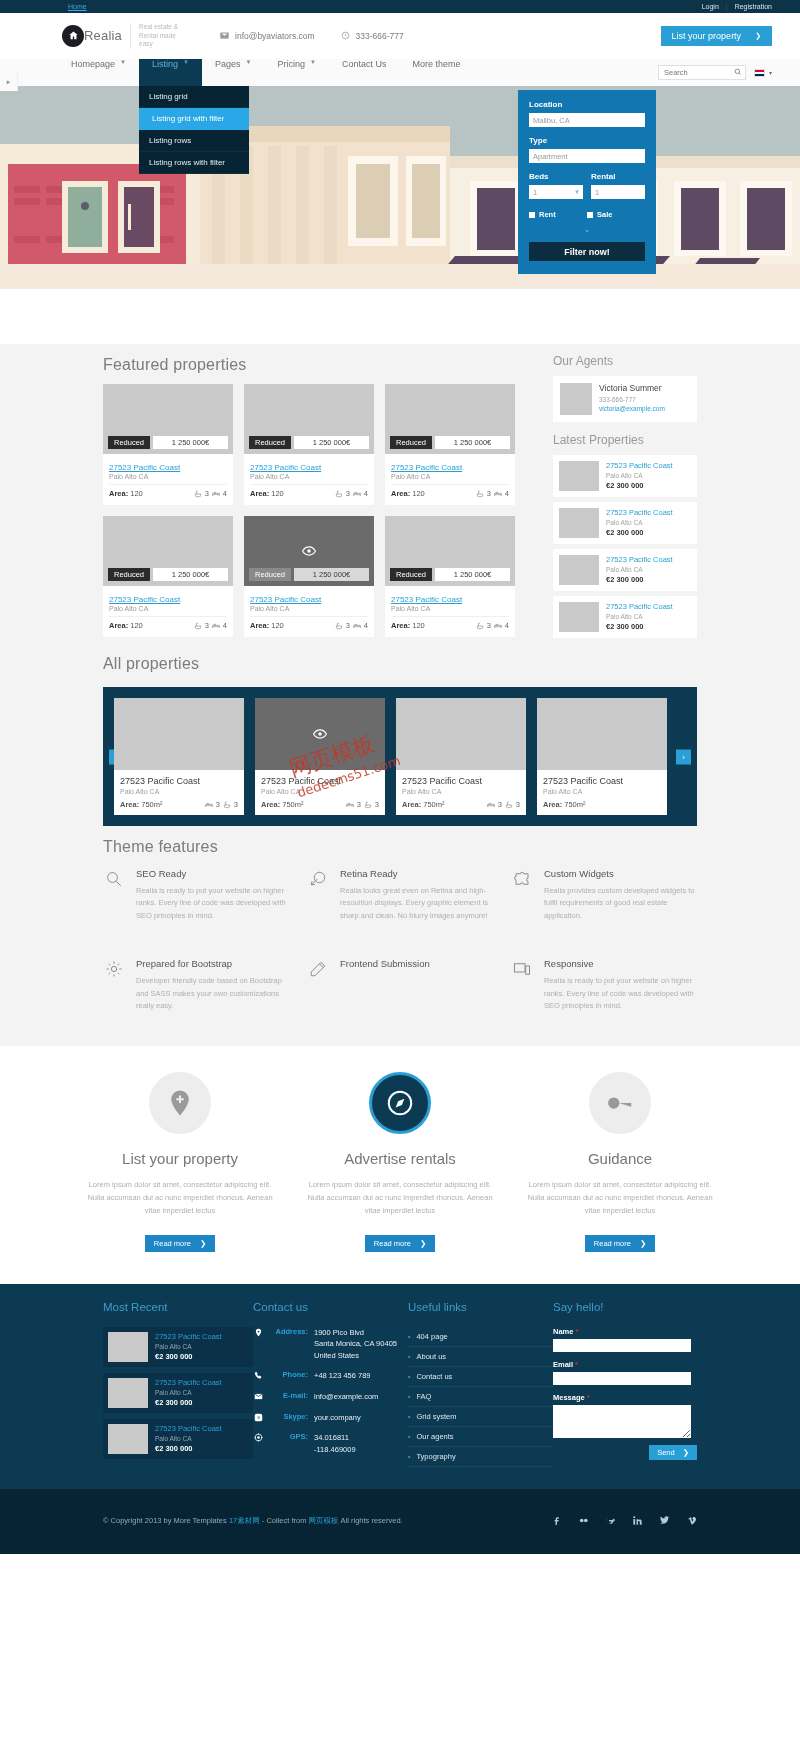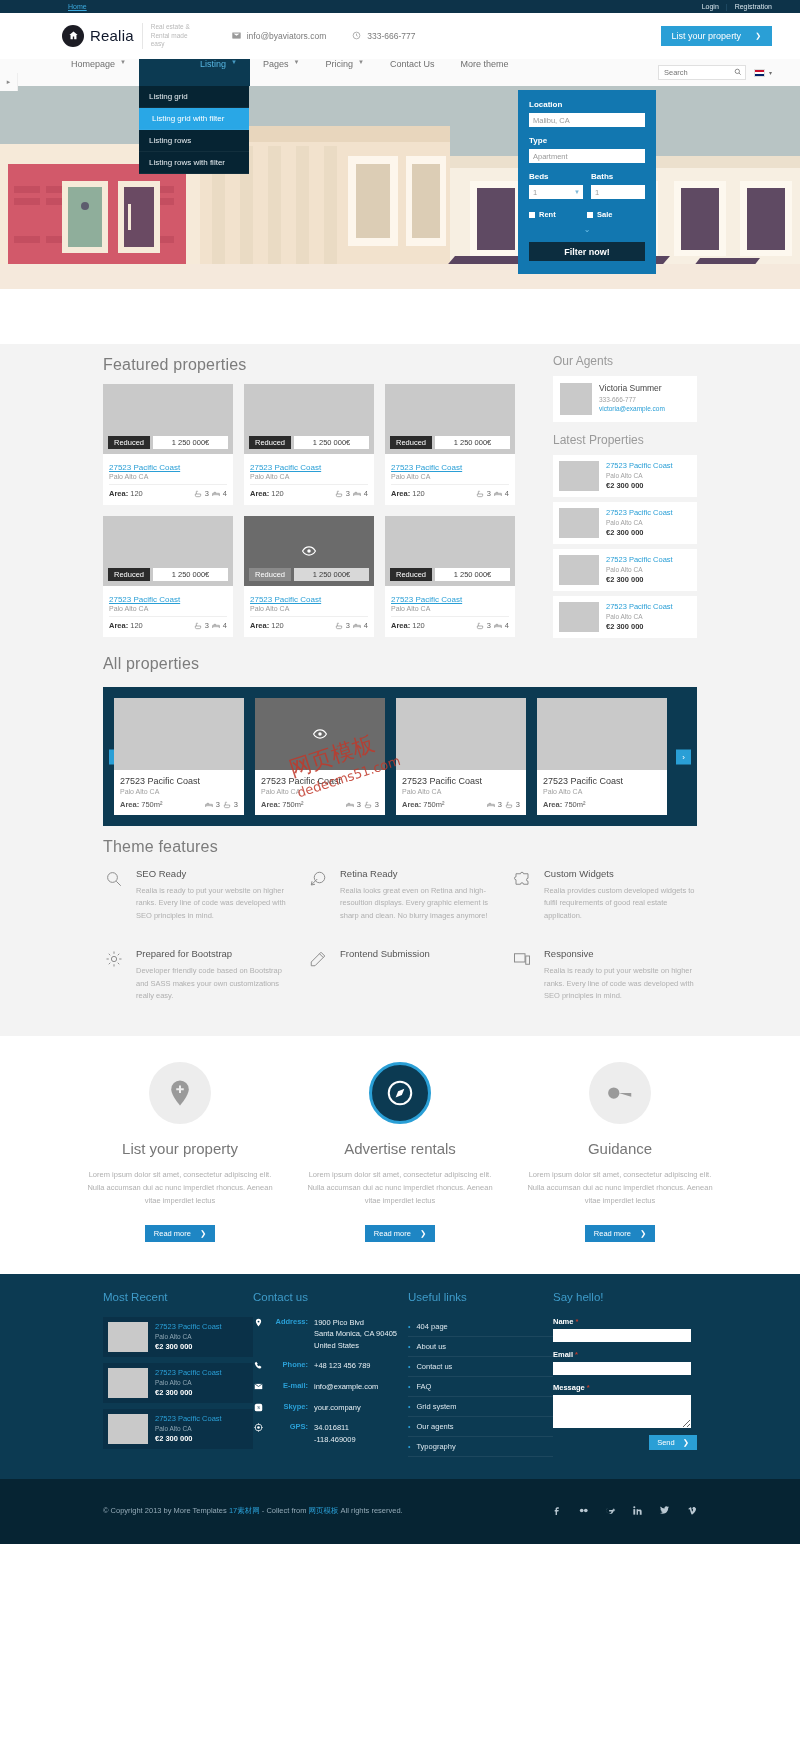--- a/index.html
+++ b/index.html
@@ -21,36 +21,36 @@
   .topbar .sep { color:#2c5a74; font-size:7px; }
 
   
   .header { background:#fff; height:46px; display:flex; align-items:center; padding:0 28px; }
   .brand { display:flex; align-items:center; margin-left:34px; }
   .logo-circle {
     width:22px; height:22px; border-radius:50%; background:#1c1c24;
     display:flex; align-items:center; justify-content:center;
   }
   .logo-circle svg { width:11px; height:11px; }
-  .brand-name { font-size:15px; color:#0f172a; margin-left:6px; letter-spacing:.2px; }
+  .brand-name { font-size:13px; color:#737373; letter-spacing:.2px; }
   .brand-tag { font-size:6.5px; color:#b9b9b9; line-height:1.35; margin-left:8px;
                border-left:1px solid #e6e6e6; padding-left:8px; width:56px; }
   .hdr-contact { display:flex; align-items:center; gap:6px; margin-left:34px; color:#7b7b7b; font-size:8.5px; }
   .hdr-contact + .hdr-contact { margin-left:26px; }
   .hdr-contact svg { width:9px; height:9px; fill:#9a9a9a; }
   .cta {
     margin-left:auto; background:#2a9fd6; color:#fff; border:none;
     font-size:9px; padding:0 11px; height:20px; display:flex; align-items:center; gap:14px;
     font-family:inherit; cursor:pointer;
   }
   .cta .ar { font-size:7px; }
 
   
   .navwrap { background:#fafafa; height:27px; position:relative; z-index:40; display:flex; align-items:center; }
-  .nav-tab { display:flex; align-items:center; position:relative; z-index:41;padding-left:48px; }
+  .nav-tab { display:flex; align-items:center; position:relative; z-index:41; }
   .navtoggle {
     position:absolute; left:0; top:14px; width:18px; height:18px; background:#fafafa;
     display:flex; align-items:center; justify-content:center; color:#8b8b8b; font-size:7px;
     border-right:1px solid #eee;
   }
   .nav { display:flex; align-items:center; margin-left:58px; height:27px; }
   .nav > li { list-style:none; position:relative; height:27px; display:flex; align-items:center; }
   .nav > li > a {
     display:flex; align-items:flex-start; gap:5px; padding:0 13px; height:27px;
     color:#6f6f6f; font-size:9px; text-decoration:none;
@@ -156,21 +156,21 @@
   .ccard .meta .ic { margin-left:auto; display:flex; align-items:center; gap:3px; font-size:7.5px; color:#666; }
   .ccard .meta .ic svg { width:8px; height:8px; fill:#8a8a8a; }
   .arrow {
     position:absolute; top:50%; transform:translateY(-50%); width:15px; height:15px;
     background:#2a9fd6; color:#fff; display:flex; align-items:center; justify-content:center;
     font-size:8px; cursor:pointer;
   }
   .arrow.l { left:6px; } .arrow.r { right:6px; }
 
   
-  .features { display:flex; flex-wrap:wrap; gap:6px 18px; padding-top:2px; }
+  .features { display:flex; flex-wrap:wrap; gap:16px 18px; padding-top:2px; }
   .feat { width:186px; display:flex; gap:11px; margin-bottom:20px; }
   .feat .ficon { width:22px; flex:none; display:flex; justify-content:center; padding-top:2px; }
   .feat .ficon svg { width:18px; height:18px; stroke:#8a8a8a; fill:none; stroke-width:1.3; }
   .feat h4 { font-size:9.5px; color:#555; font-weight:normal; margin-bottom:6px; }
   .feat p { font-size:7.5px; color:#b0b0b0; line-height:1.65; }
 
   
   .promo { background:#fff; padding:26px 0 32px; }
   .promo-row { width:660px; margin:0 auto; display:flex; }
   .promo-col { flex:1; text-align:center; padding:0 12px; }
@@ -411,21 +411,21 @@
       </div>
       <div class="frow">
         <div>
           <div class="flabel">Beds</div>
           <div class="fsel">
             <span>1</span>
             <span class="dn">▼</span>
           </div>
         </div>
         <div>
-          <div class="flabel">Baths</div>
+          <div class="flabel">Rental</div>
           <div class="fsel">
             <span>1</span>
           </div>
         </div>
       </div>
       <div class="fchecks">
         <label class="ck">
           <span class="ckbox"></span>
           <span>Rent</span>
         </label>

